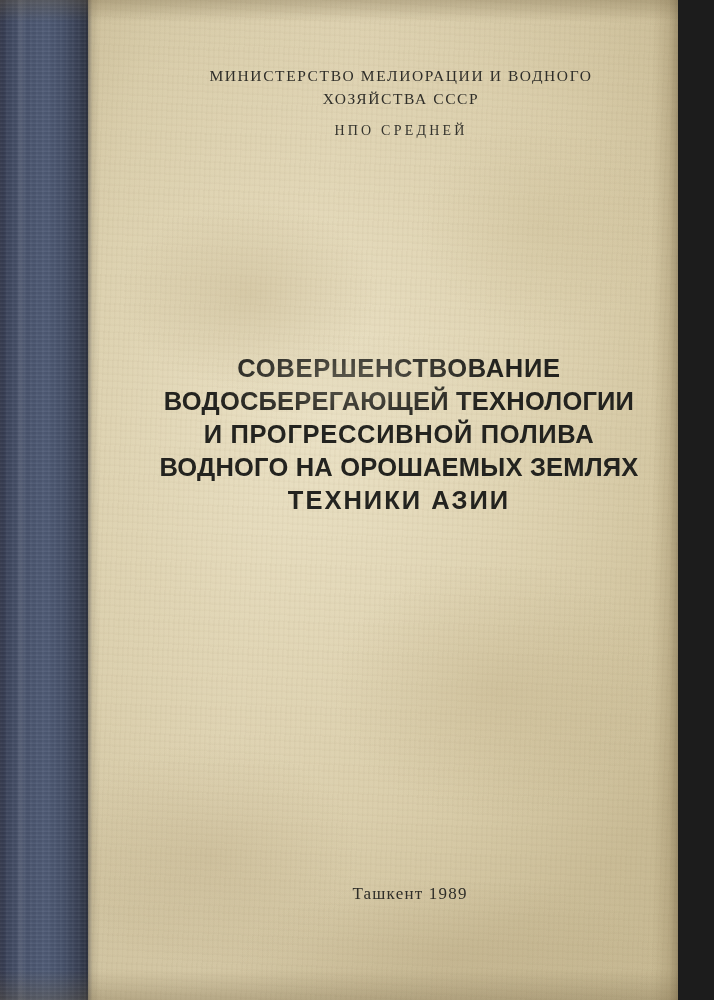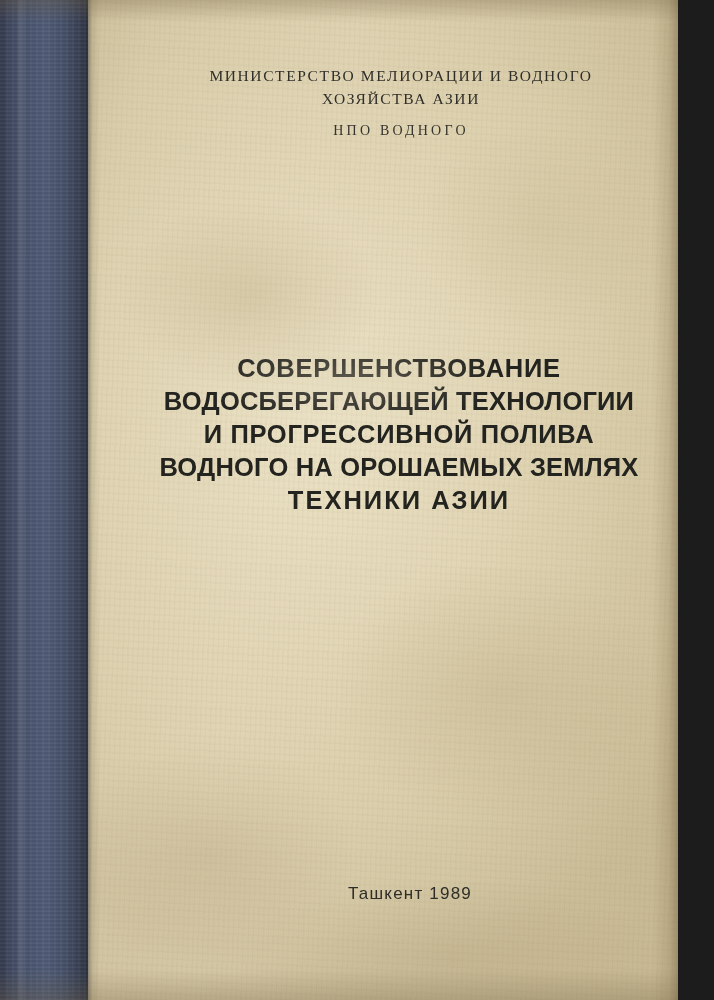--- a/index.html
+++ b/index.html
@@ -145,21 +145,21 @@
     white-space: nowrap;
   }
   .title-line.wide { letter-spacing: 0.2px; }
   .title-line.last { letter-spacing: 2.0px; }
 
   .imprint {
     position: absolute;
     left: 0; right: 10px;
     top: 884px;
     text-align: center;
-    font-family: Liberation Sans, sans-serif;
+    font-family: Liberation Serif, serif;
     font-size: 17px;
     letter-spacing: 1.2px;
     color: #2e2d28;
     margin-left: 28px;
   }
 
   
   .ink-fade {
     position: absolute;
     left: 200px; top: 330px;
@@ -184,22 +184,22 @@
   <div class="spine">
     <div class="spine-grain"></div>
     <div class="spine-hi"></div>
   </div>
   <div class="spine-edge"></div>
 
   <div class="content">
 
     <div class="publisher-block">
       <div class="pub-line">МИНИСТЕРСТВО МЕЛИОРАЦИИ И ВОДНОГО</div>
-      <div class="pub-line">ХОЗЯЙСТВА АЗИИ</div>
-      <div class="pub-org">НПО ВОДНОГО</div>
+      <div class="pub-line">ХОЗЯЙСТВА СССР</div>
+      <div class="pub-org">НПО СРЕДНЕЙ</div>
     </div>
 
     <div class="title-block">
       <div class="title-line">СОВЕРШЕНСТВОВАНИЕ</div>
       <div class="title-line wide">ВОДОСБЕРЕГАЮЩЕЙ ТЕХНОЛОГИИ</div>
       <div class="title-line">И ПРОГРЕССИВНОЙ ПОЛИВА</div>
       <div class="title-line wide">ВОДНОГО НА ОРОШАЕМЫХ ЗЕМЛЯХ</div>
       <div class="title-line last">ТЕХНИКИ АЗИИ</div>
     </div>
 

